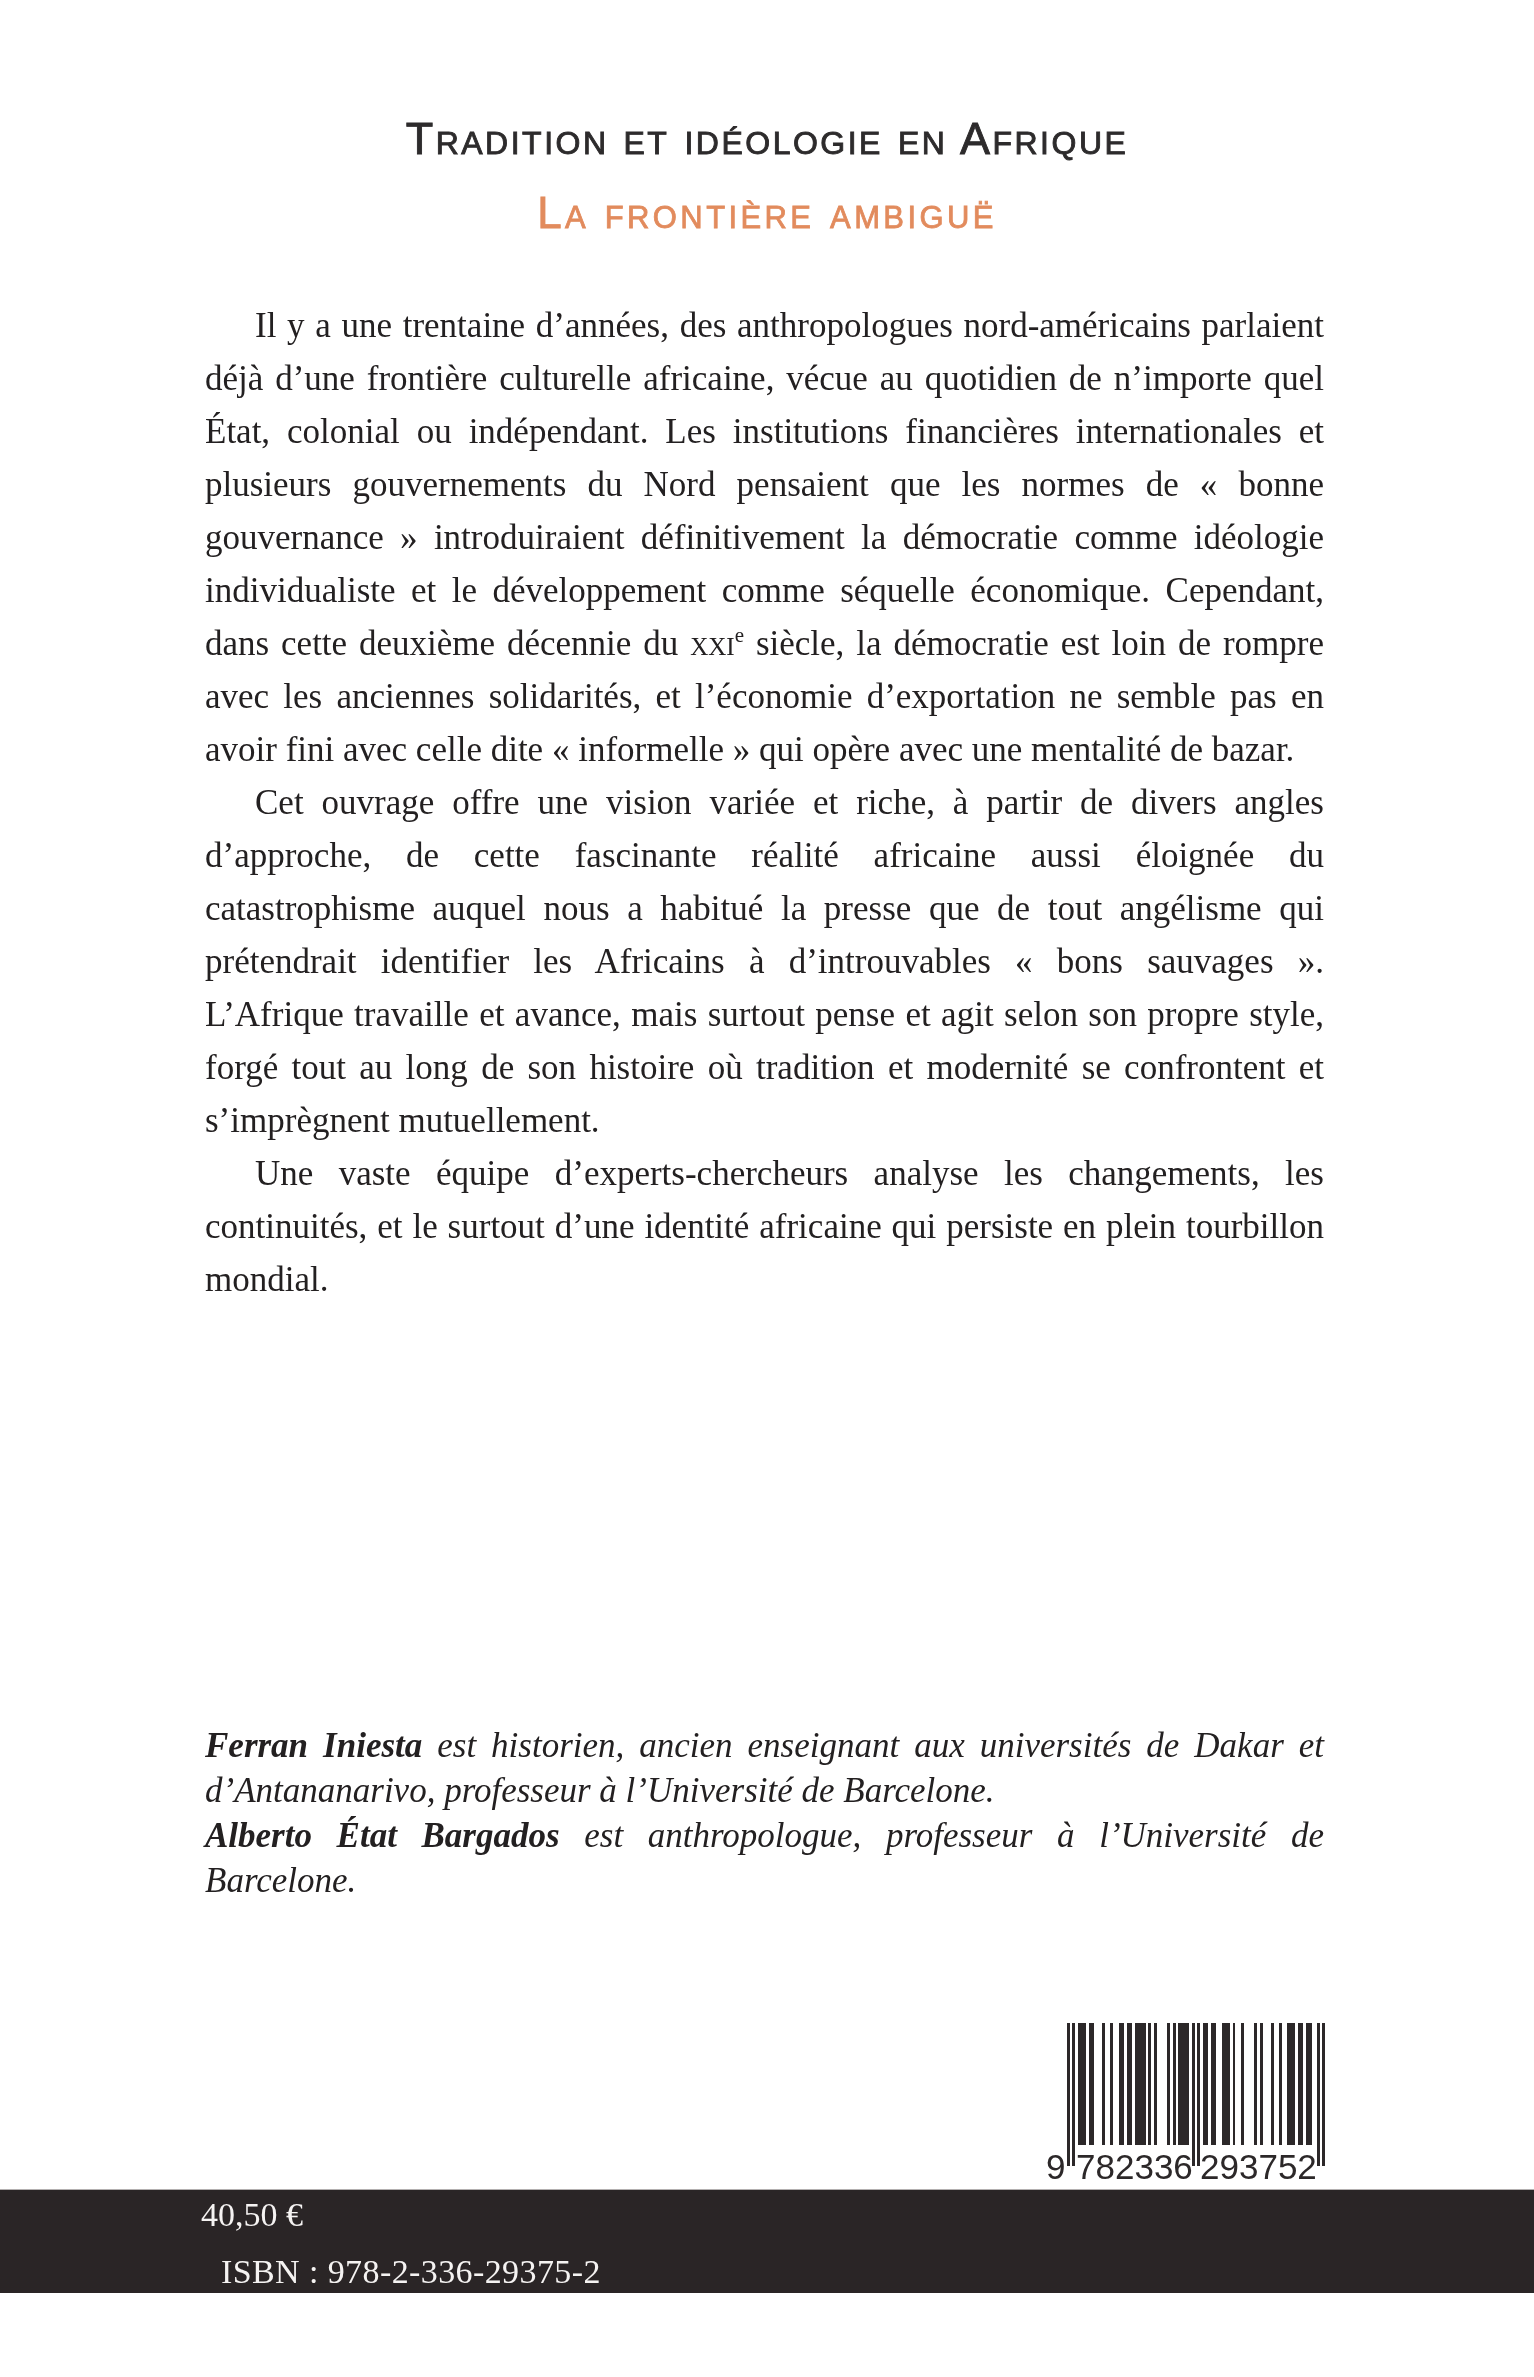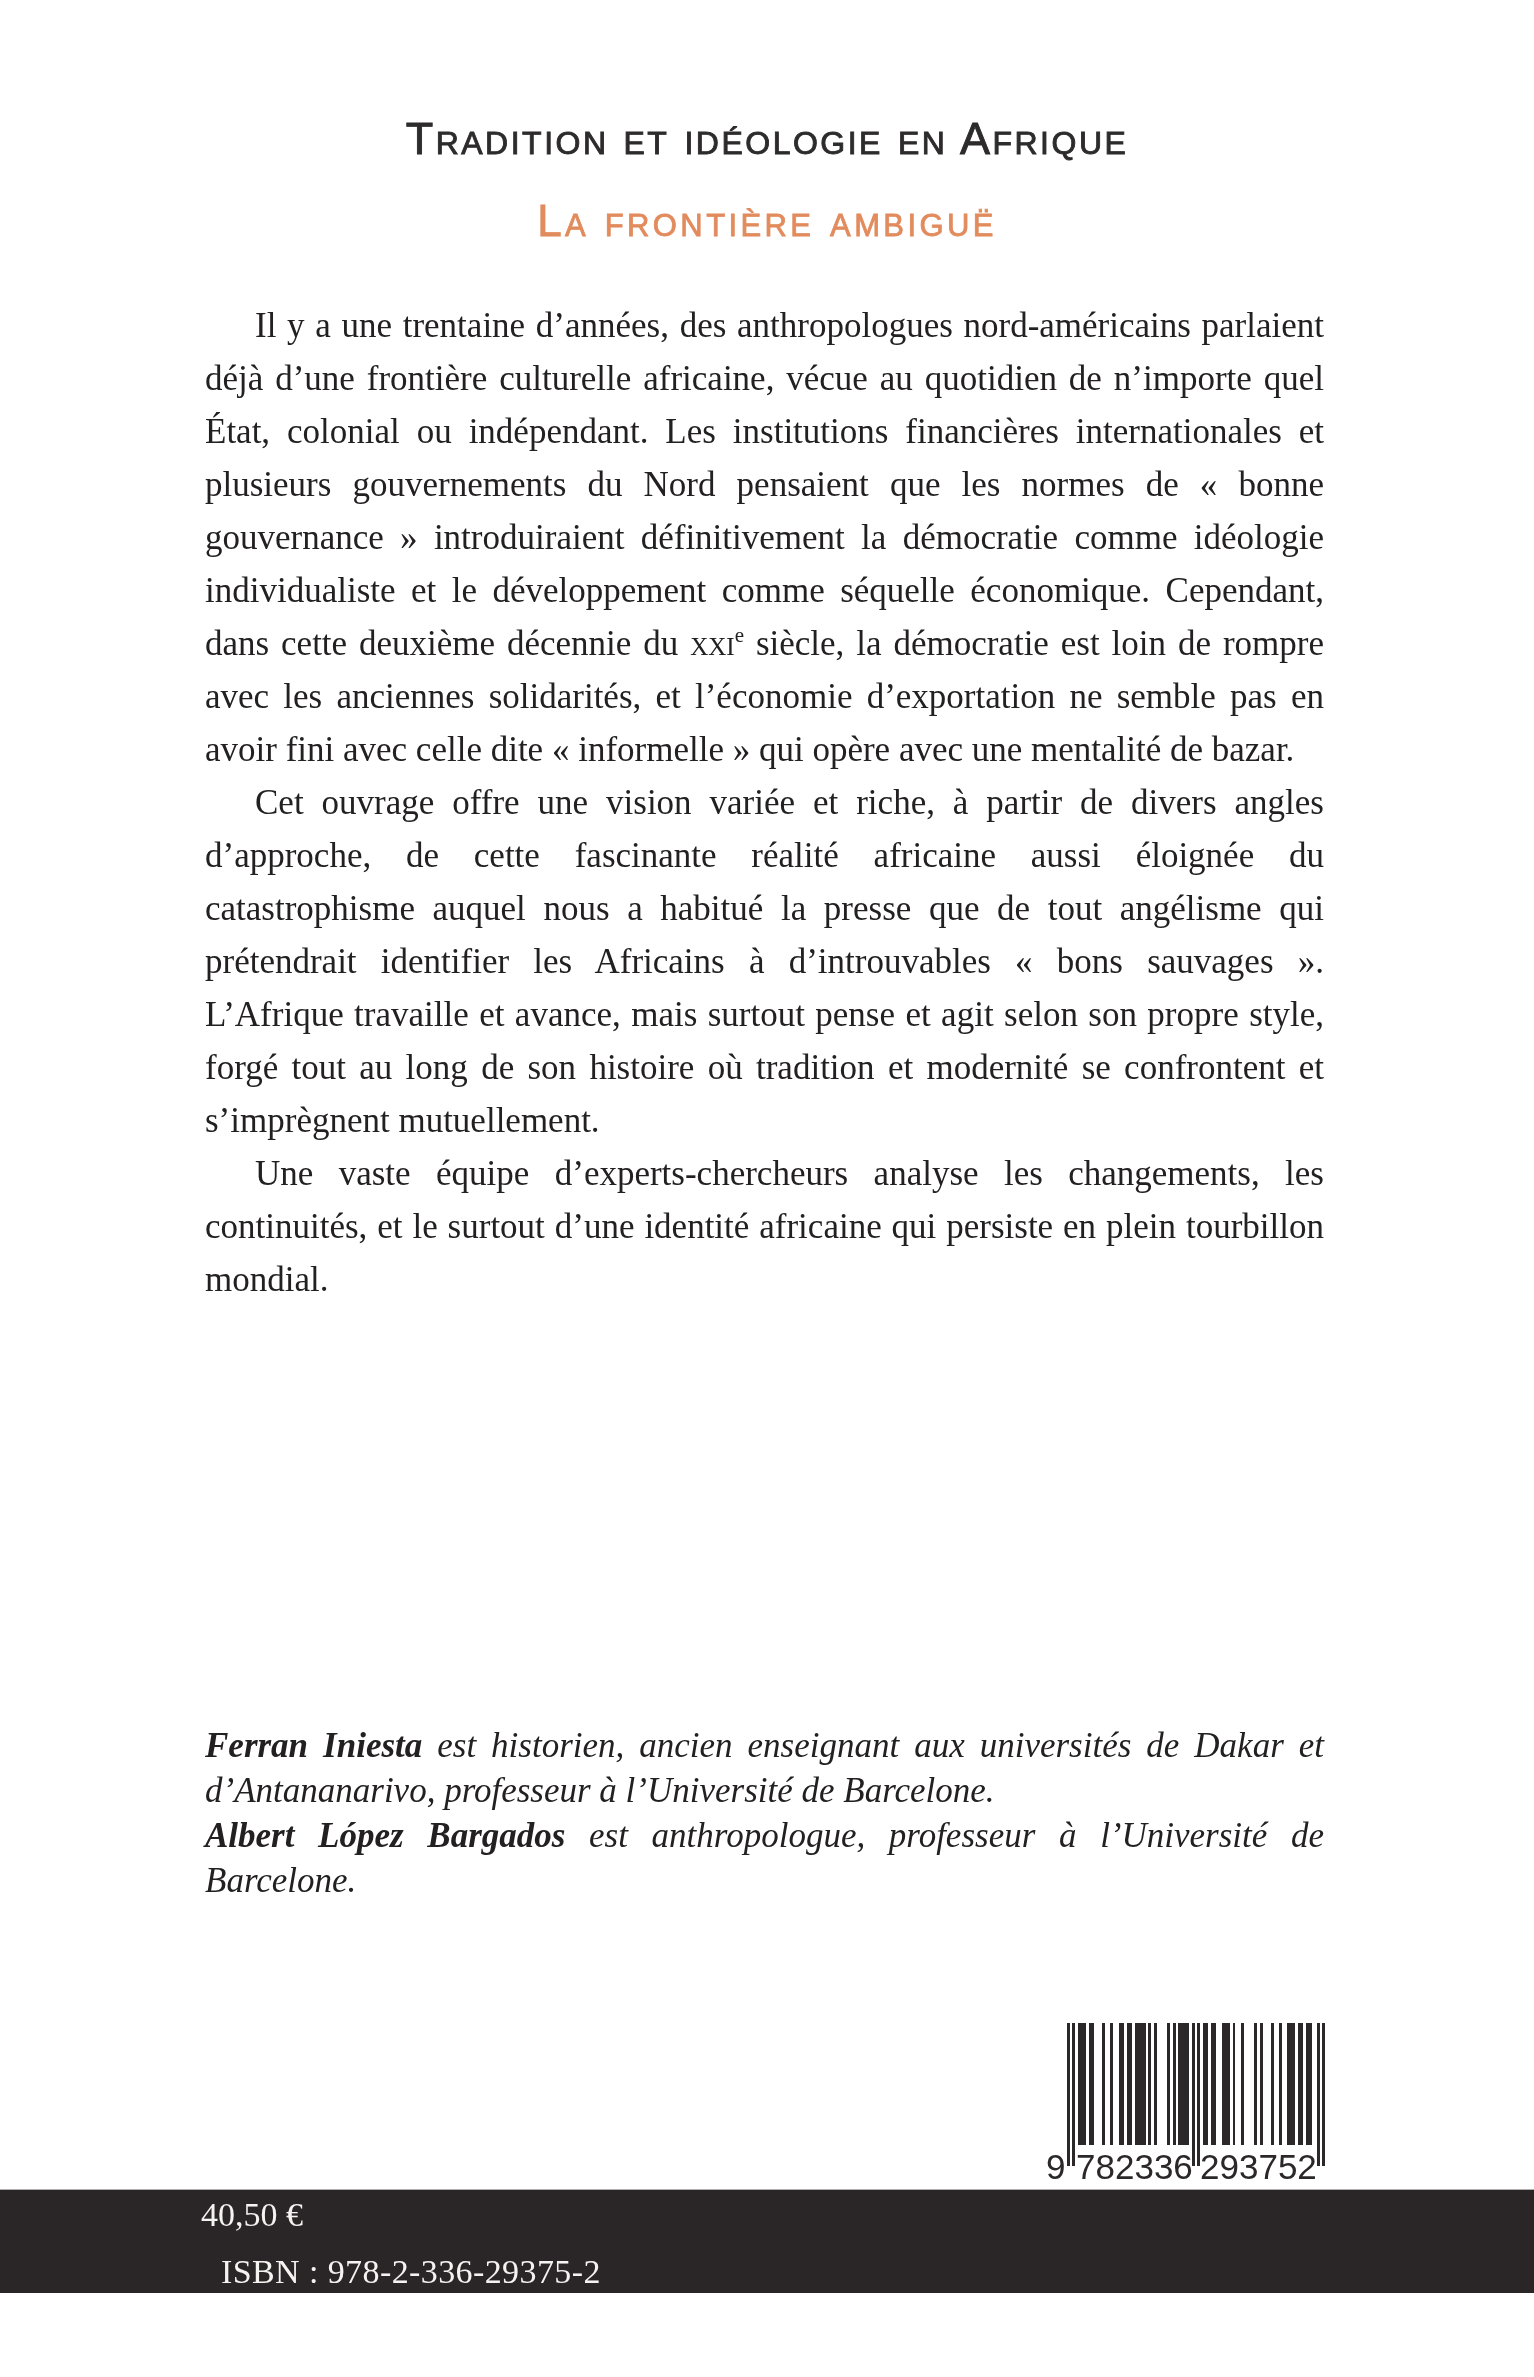--- a/index.html
+++ b/index.html
@@ -18,21 +18,21 @@
     font-family:"Liberation Sans", sans-serif;
     font-weight:400;
     font-size:45px;line-height:1;
     font-variant-caps:small-caps;
     letter-spacing:2.5px;
     color:var(--title-ink,#2d2b2c);
     -webkit-text-stroke:0.9px currentColor;
   }
   .subtitle{
     position:absolute;left:0;right:0;top:187px;
-    margin:12px;text-align:center;
+    margin:4px;text-align:center;
     font-family:"Liberation Sans", sans-serif;
     font-weight:400;
     font-size:44px;line-height:1;
     font-variant-caps:small-caps;
     letter-spacing:3.4px;
     color:var(--accent,#e28b5d);
     -webkit-text-stroke:0.8px currentColor;
   }
   
   .synopsis{
@@ -97,21 +97,21 @@
   <h2 class="subtitle">La frontière ambiguë</h2>
 
   <div class="synopsis">
     <p class="indent"><span>Il y a une trentaine d’années, des anthropologues nord-américains parlaient déjà d’une frontière culturelle africaine, vécue au quotidien de n’importe quel État, colonial ou indépendant. Les institutions financières internationales et plusieurs gouvernements du Nord pensaient que les normes de « bonne gouvernance » introduiraient définitivement la démocratie comme idéologie individualiste et le développement comme séquelle économique. Cependant, dans cette deuxième décennie du </span><span class="sc">xxi</span><sup>e</sup><span> siècle, la démocratie est loin de rompre avec les anciennes solidarités, et l’économie d’exportation ne semble pas en avoir fini avec celle dite « informelle » qui opère avec une mentalité de bazar.</span></p>
     <p class="indent">Cet ouvrage offre une vision variée et riche, à partir de divers angles d’approche, de cette fascinante réalité africaine aussi éloignée du catastrophisme auquel nous a habitué la presse que de tout angélisme qui prétendrait identifier les Africains à d’introuvables « bons sauvages ». L’Afrique travaille et avance, mais surtout pense et agit selon son propre style, forgé tout au long de son histoire où tradition et modernité se confrontent et s’imprègnent mutuellement.</p>
     <p class="indent">Une vaste équipe d’experts-chercheurs analyse les changements, les continuités, et le surtout d’une identité africaine qui persiste en plein tourbillon mondial.</p>
   </div>
 
   <div class="bios">
     <p><span class="author-name">Ferran Iniesta</span><span> est historien, ancien enseignant aux universités de Dakar et d’Antananarivo, professeur à l’Université de Barcelone.</span></p>
-    <p><span class="author-name">Albert López Bargados</span><span> est anthropologue, professeur à l’Université de Barcelone.</span></p>
+    <p><span class="author-name">Alberto État Bargados</span><span> est anthropologue, professeur à l’Université de Barcelone.</span></p>
   </div>
 
   <div class="barcode">
     <svg viewBox="0 0 95 60" preserveAspectRatio="none" shape-rendering="crispEdges">
         <rect x="0" y="0" width="1.04" height="60" fill="#2c2829"></rect>
         <rect x="2" y="0" width="1.04" height="60" fill="#2c2829"></rect>
         <rect x="4" y="0" width="1.04" height="51.2" fill="#2c2829"></rect>
         <rect x="5" y="0" width="1.04" height="51.2" fill="#2c2829"></rect>
         <rect x="6" y="0" width="1.04" height="51.2" fill="#2c2829"></rect>
         <rect x="8" y="0" width="1.04" height="51.2" fill="#2c2829"></rect>

